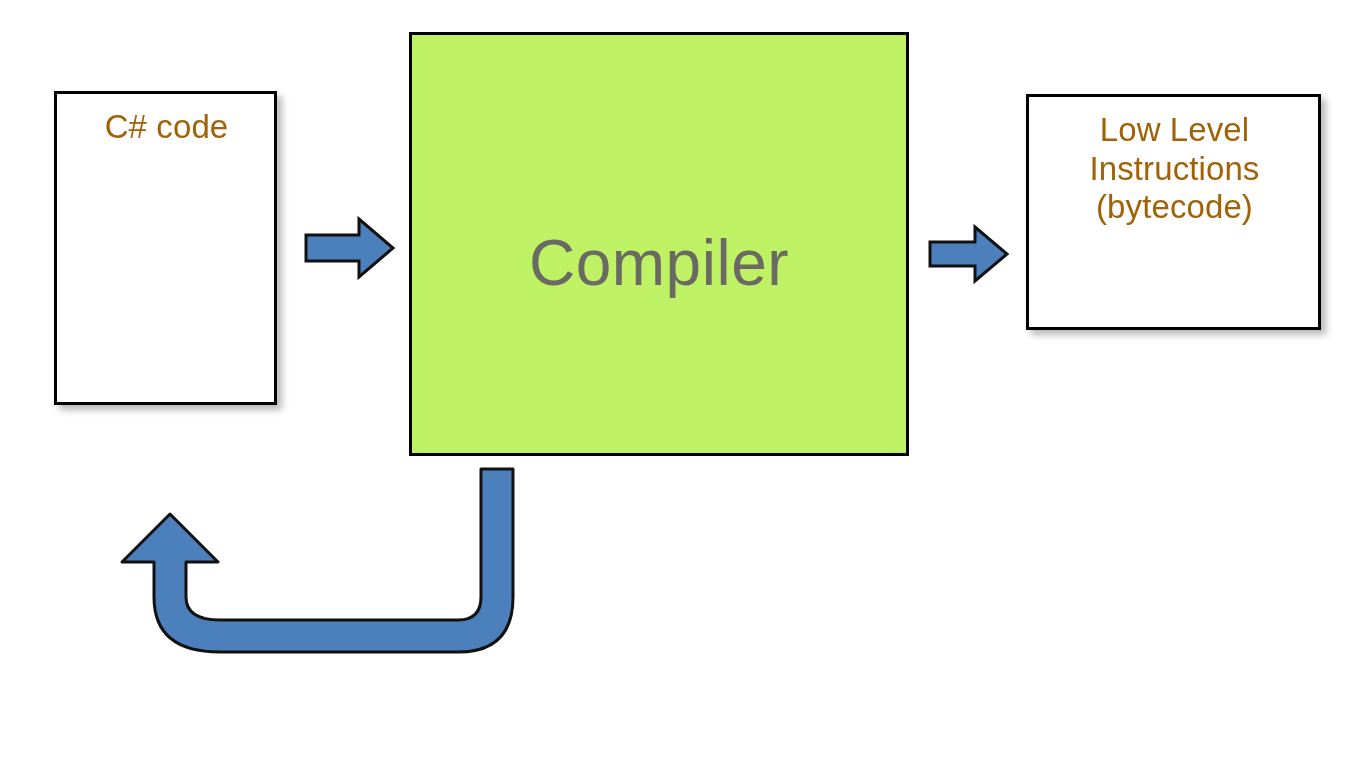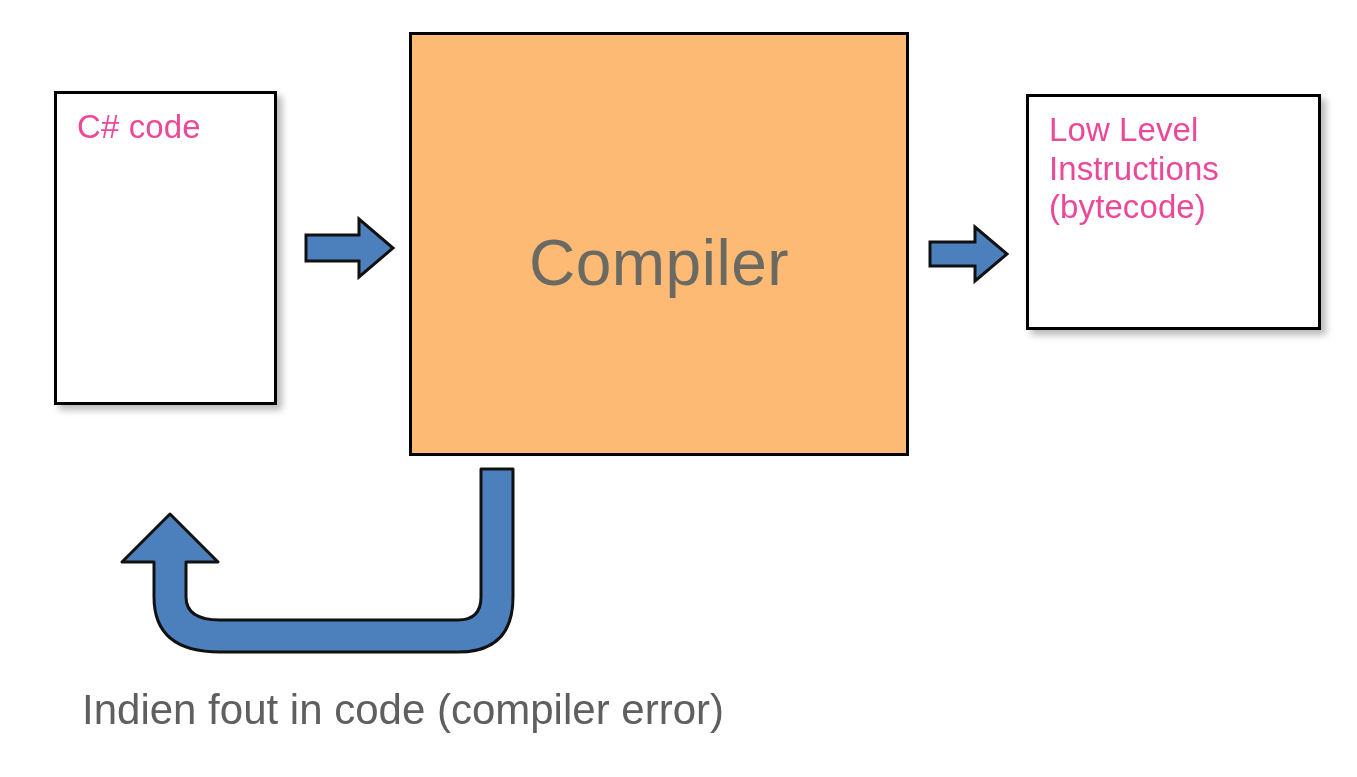--- a/index.html
+++ b/index.html
@@ -28,31 +28,31 @@
   }
 
   
   .plain-box {
     background: #ffffff;
     border: 3px solid #000000;
     box-shadow: 5px 5px 7px rgba(0,0,0,0.28);
     padding: 14px 18px 10px 20px;
   }
   .plain-box .label {
-    color: #ec4899;
+    color: #a16207;
     font-size: 33px;
     line-height: 1.17;
     letter-spacing: 0.1px;
     white-space: pre-line;
-    text-align: left;
+    text-align: center;
   }
 
   
   .process-box {
-    background: #fdba74;
+    background: #bef264;
     border: 3px solid #000000;
     display: flex;
     align-items: center;
     justify-content: center;
   }
   .process-box .label {
     color: #6a6a63;
     font-size: 64px;
     line-height: 1;
     letter-spacing: 0.5px;
@@ -126,15 +126,14 @@
              L 106,100
              L 74,100
              L 74,135
              Q 74,158 108,158
              L 346,158
              Q 369,158 369,135
              L 369,7
              Z"></path>
   </svg>
 
-  <div class="caption" style="left:82px; top:687px;">Indien fout in code (compiler error)</div>
 
 </div>
 
 </body></html>

